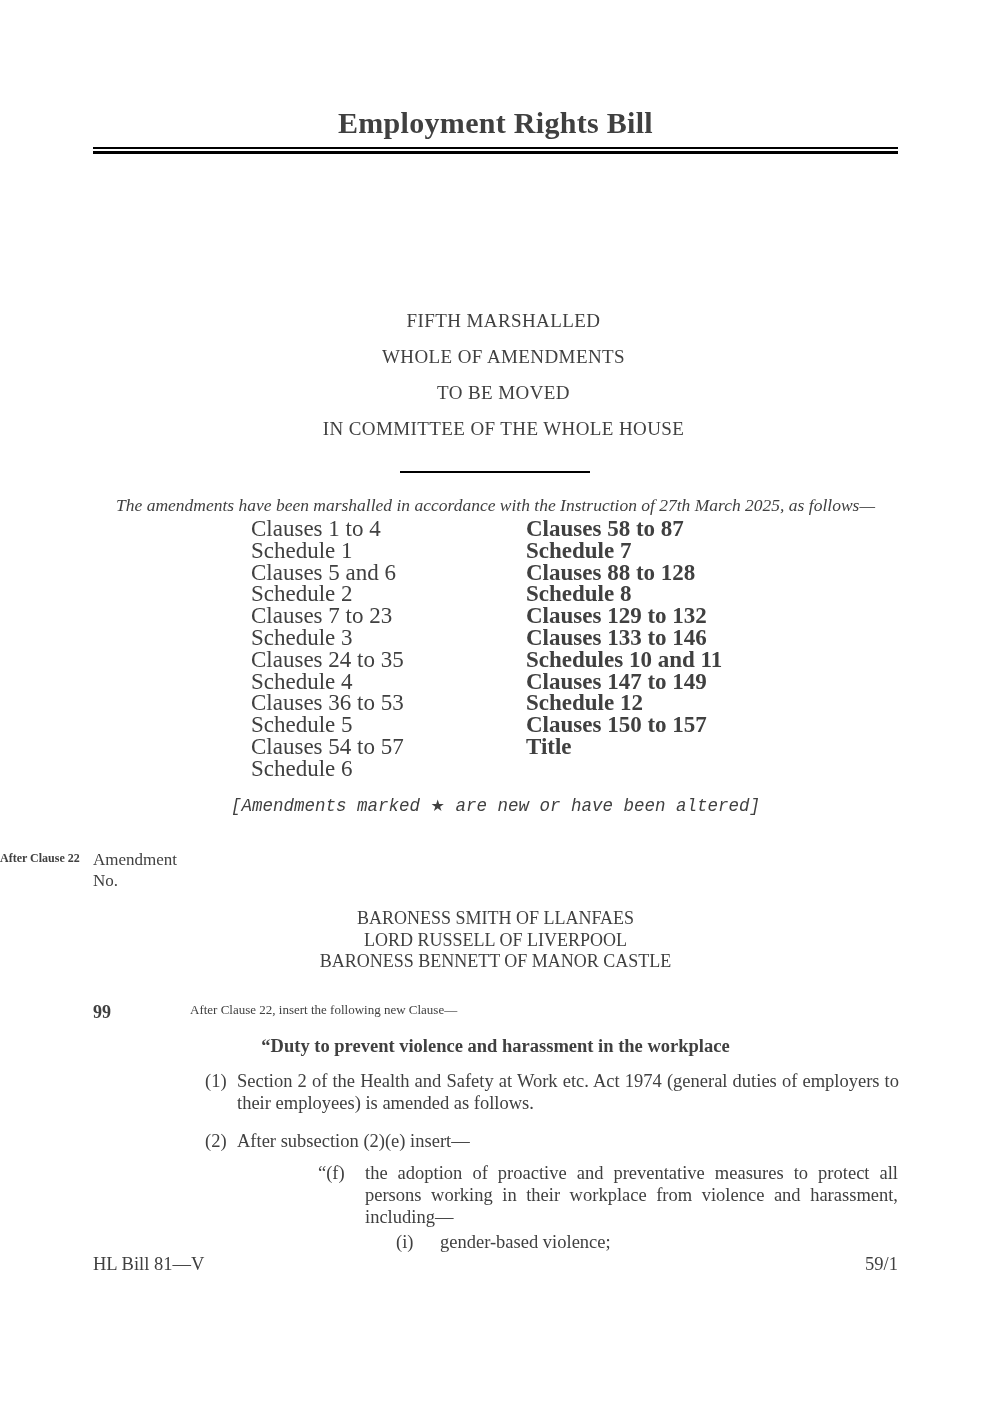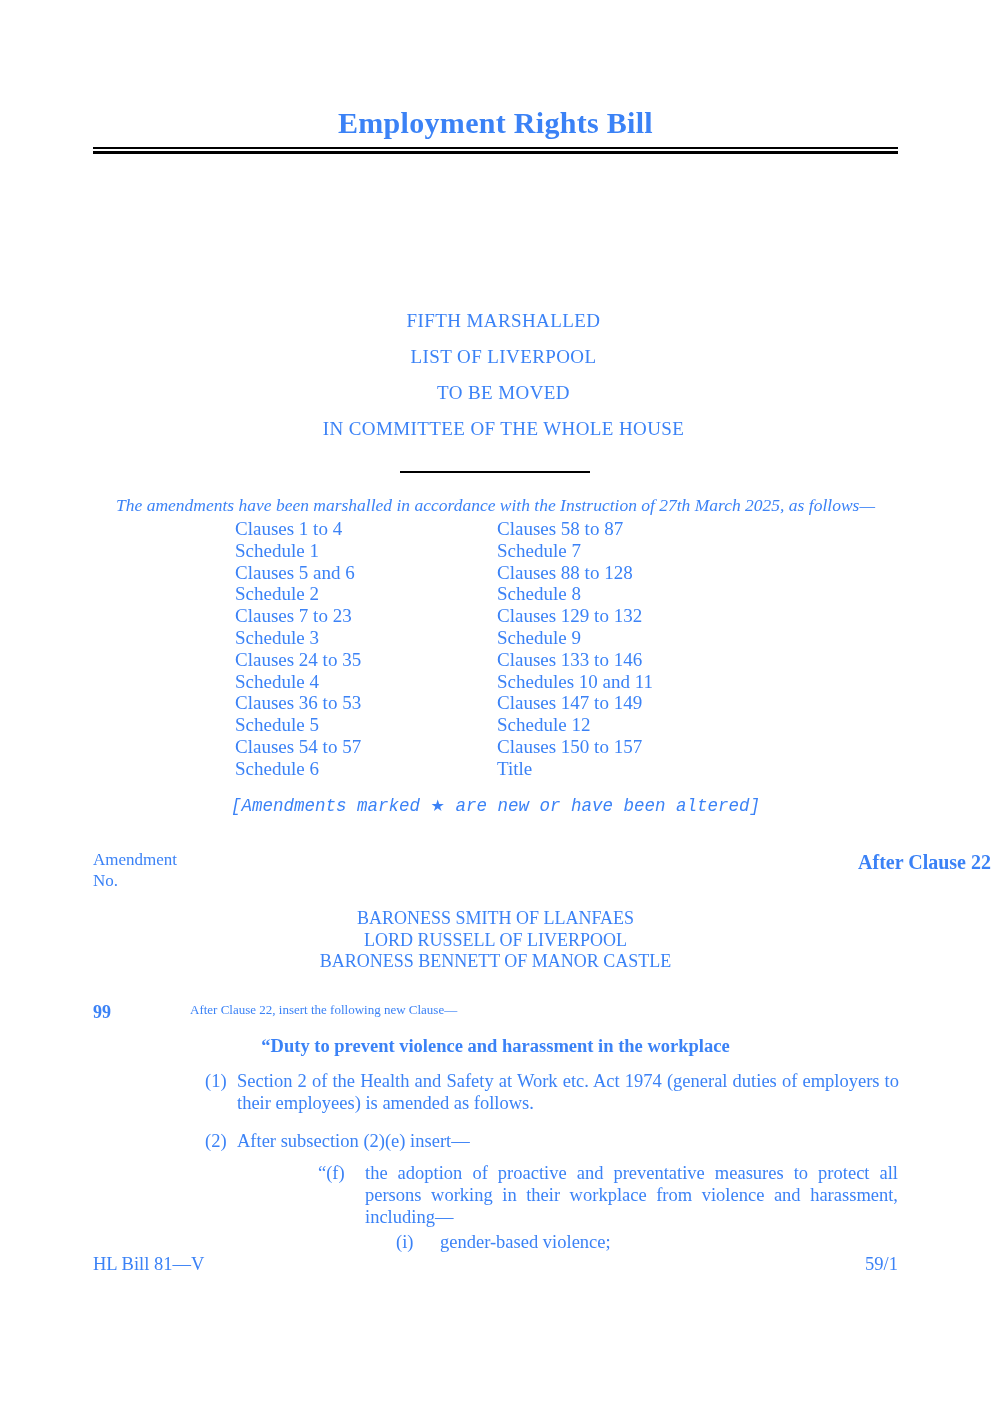--- a/index.html
+++ b/index.html
@@ -2,21 +2,21 @@
 <html><head>
 <meta charset="utf-8">
 <style>
   html, body { margin: 0; padding: 0; background: #e8e8e8; }
   .page {
     position: relative;
     width: 991px;
     height: 1401px;
     margin: 0 auto;
     background: #ffffff;
-    color: #3b82f6;
+    color: #404040;
     font-family: "Liberation Serif", serif;
     overflow: hidden;
   }
   .doc-title {
     position: absolute;
     top: 106px; left: 0; right: 0;
     text-align: center;
     font-size: 30px;
     font-weight: bold;
     letter-spacing: 0.3px;
@@ -45,48 +45,49 @@
   }
   .marshal-intro {
     position: absolute;
     top: 495px; left: 0; right: 0;
     text-align: center;
     font-style: italic;
     font-size: 17.5px;
   }
   .marshal-columns {
     position: absolute;
-    top: 518px; left: 235px;
-    display: flex;
-    font-size: 19px;
+    top: 518px; left: 251px;
+    display: flex;
+    font-size: 23px;
     line-height: 21.8px;
+    gap: 13px;
   }
   .marshal-col1 { width: 262px; }
-  .marshal-col2 { width: 410px; }
+  .marshal-col2 { width: 410px; font-weight: bold; }
   .star-note {
     position: absolute;
     top: 795px; left: 0; right: 0;
     text-align: center;
     font-size: 17.5px;
   }
   .star-note .it { font-style: italic; font-family: Liberation Mono, monospace; }
   .star-note .star { font-style: normal; font-size: 16px; }
   .amendment-no-label {
     position: absolute;
     top: 849px; left: 93px;
     font-weight: normal;
     font-size: 17px;
     line-height: 21px;
   }
   .place-heading {
     position: absolute;
     top: 851px; left: 0; right: 0;
-    text-align: right;
-    font-weight: bold;
-    font-size: 20px;
+    text-align: left;
+    font-weight: bold;
+    font-size: 12px;
   }
   .sponsors {
     position: absolute;
     top: 908px; left: 0; right: 0;
     text-align: center;
     font-size: 18px;
     line-height: 21.5px;
   }
   .amd-lead-row {
     position: absolute;
@@ -153,21 +154,21 @@
 </head>
 <body>
 
 <div class="page">
 
   <div class="doc-title">Employment Rights Bill</div>
   <div class="double-rule"></div>
 
   <div class="caps-heading">
     <div>FIFTH MARSHALLED</div>
-    <div>LIST OF LIVERPOOL</div>
+    <div>WHOLE OF AMENDMENTS</div>
     <div>TO BE MOVED</div>
     <div>IN COMMITTEE OF THE WHOLE HOUSE</div>
   </div>
 
   <div class="center-rule"></div>
 
   <div class="marshal-intro">The amendments have been marshalled in accordance with the Instruction of 27th March 2025, as follows—</div>
 
   <div class="marshal-columns">
     <div class="marshal-col1">
@@ -183,21 +184,20 @@
       <div>Schedule 5</div>
       <div>Clauses 54 to 57</div>
       <div>Schedule 6</div>
     </div>
     <div class="marshal-col2">
       <div>Clauses 58 to 87</div>
       <div>Schedule 7</div>
       <div>Clauses 88 to 128</div>
       <div>Schedule 8</div>
       <div>Clauses 129 to 132</div>
-      <div>Schedule 9</div>
       <div>Clauses 133 to 146</div>
       <div>Schedules 10 and 11</div>
       <div>Clauses 147 to 149</div>
       <div>Schedule 12</div>
       <div>Clauses 150 to 157</div>
       <div>Title</div>
     </div>
   </div>
 
   <div class="star-note">

